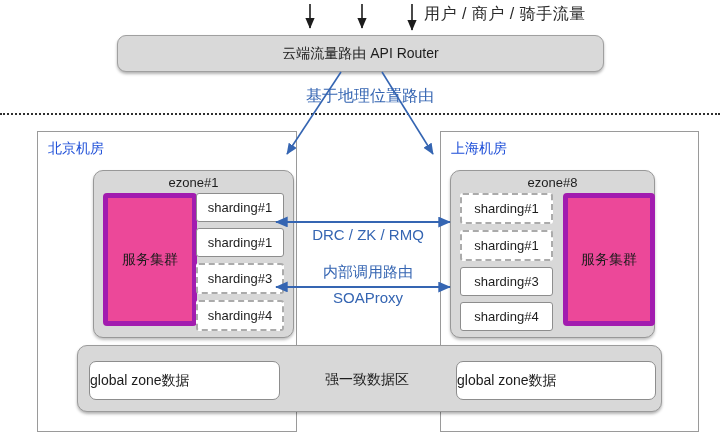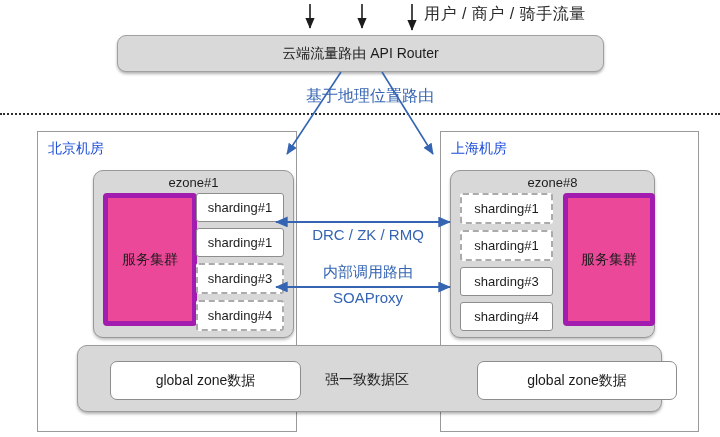--- a/index.html
+++ b/index.html
@@ -55,21 +55,21 @@
   .link-label{width:190px;left:273px;text-align:center;color:#3565b2;font-size:15px;z-index:3;}
   .rep-title{top:200px;}
   .rep-sub{top:226px;}
   .route-title{top:263px;}
   .route-sub{top:289px;}
 
   
   .gz-band{left:77px;top:345px;width:583px;height:65px;background:#d8d8d8;border:1px solid #9b9b9b;
     border-radius:10px;box-shadow:0 2px 3px rgba(0,0,0,.30);z-index:4;}
   .gz-white{position:absolute;top:15px;height:37px;background:#ffffff;border:1px solid #8d8d8d;
-    border-radius:7px;display:flex;align-items:center;justify-content:center;font-size:14px;margin-left:21px;}
+    border-radius:7px;display:flex;align-items:center;font-size:14px;}
   .gz-left{left:11px;width:189px;}
   .gz-right{left:378px;width:198px;}
   .gz-center{position:absolute;left:200px;width:178px;top:15px;height:37px;display:flex;
     align-items:center;justify-content:center;font-size:14px;}
 
   
   .overlay{left:0;top:0;width:720px;height:437px;z-index:6;pointer-events:none;}
 </style>
 </head>
 <body>

